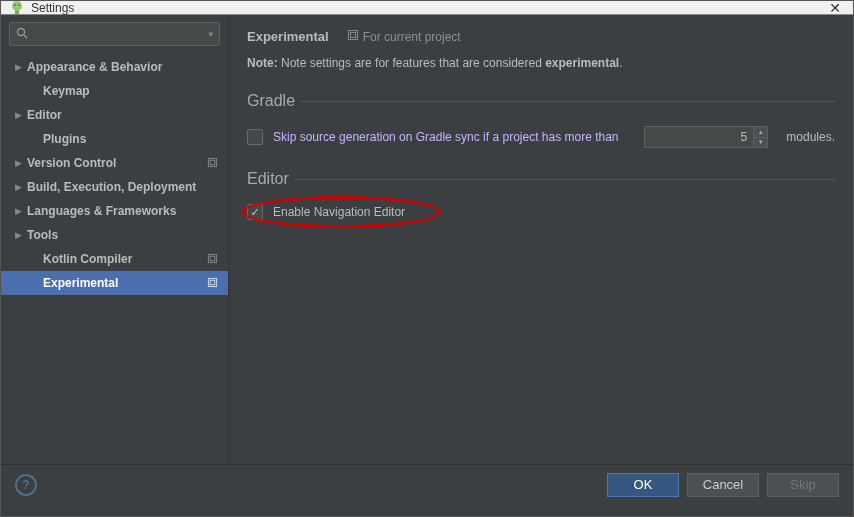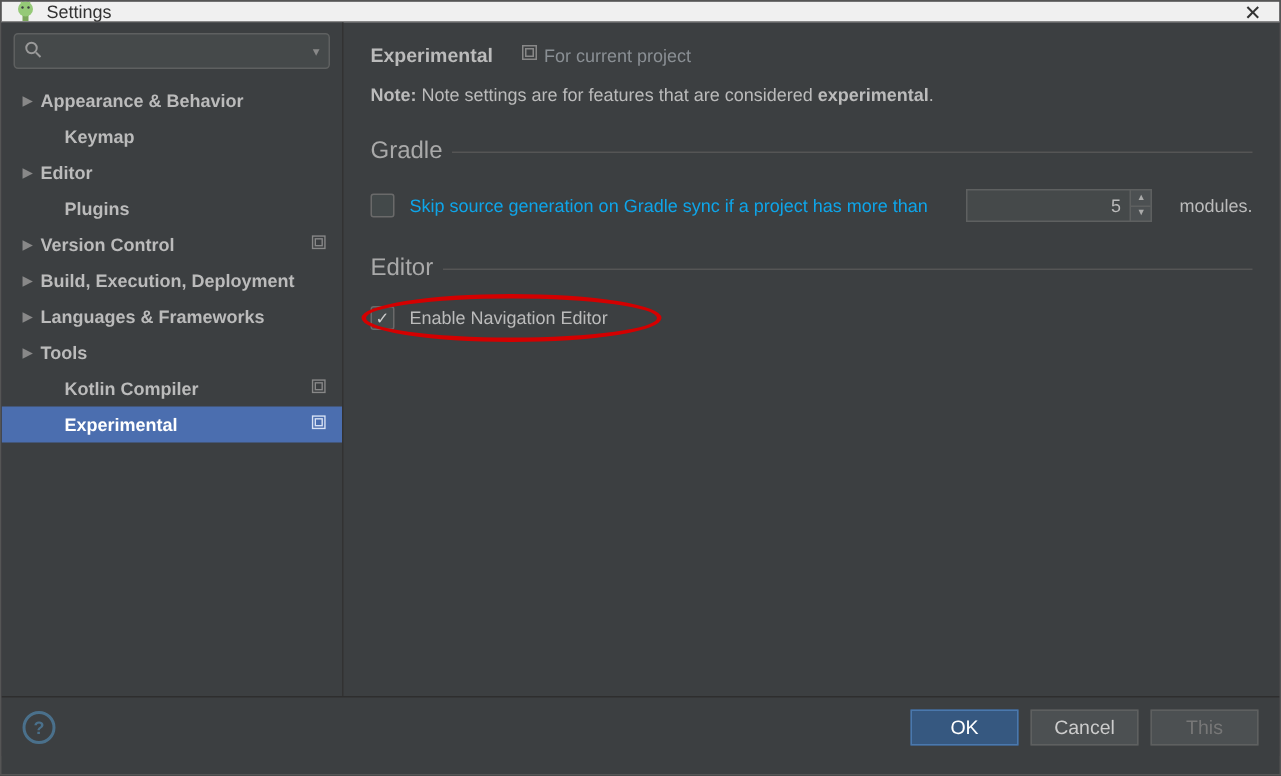--- a/index.html
+++ b/index.html
@@ -107,21 +107,21 @@
     background: #43494a;
     border: 1px solid #6a6a6a;
     border-radius: 2px;
     display: inline-flex;
     align-items: center;
     justify-content: center;
     font-size: 11px;
     color: #ccc;
   }
   .checkbox.checked::after { content: "✓"; }
-  .row .lbl { color: #0ea5e9; }
+  .row .lbl { color: #c4b5fd; }
   .spinner {
     margin-left: auto;
     display: flex;
     align-items: center;
   }
   .spinner input {
     width: 110px;
     height: 22px;
     background: #45494a;
     border: 1px solid #5e6060;
@@ -320,14 +320,14 @@
       </div>
     </fieldset>
   </div>
 </div>
 
 <div class="footer">
   <div class="help">?</div>
   <div class="spacer"></div>
   <div class="btn primary">OK</div>
   <div class="btn">Cancel</div>
-  <div class="btn disabled">This</div>
+  <div class="btn disabled">Skip</div>
 </div>
 
 </body></html>

